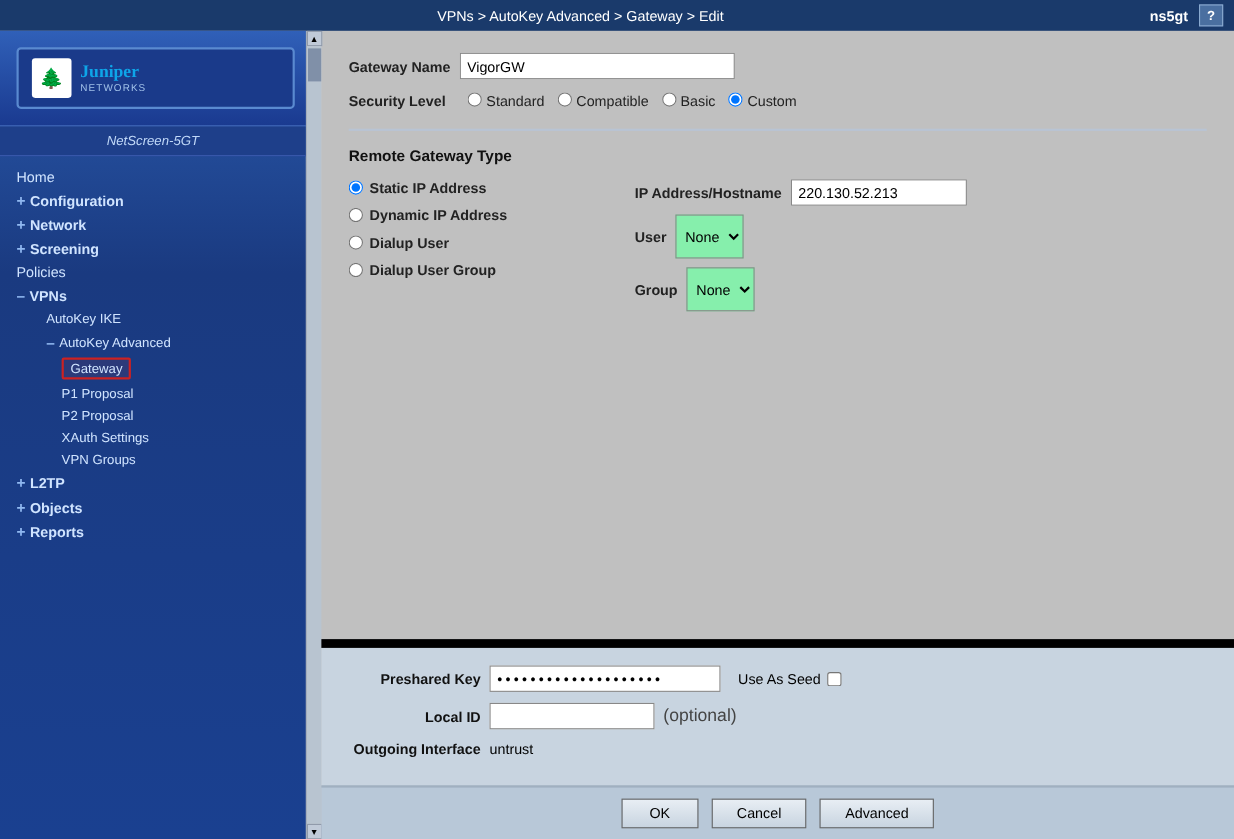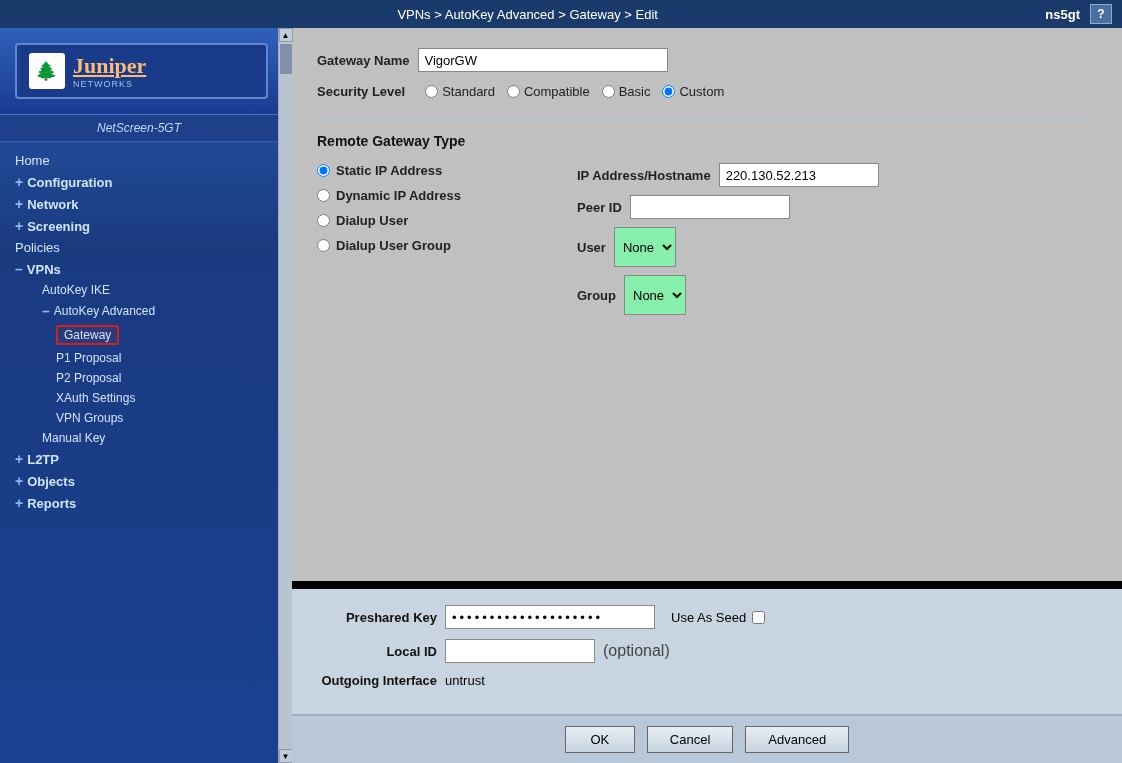--- a/index.html
+++ b/index.html
@@ -59,21 +59,21 @@
       align-items: center;
       gap: 8px;
     }
     .logo-icon {
       width: 36px; height: 36px;
       background: white;
       border-radius: 3px;
       display: flex; align-items: center; justify-content: center;
       font-size: 18px;
     }
-    .logo-text { color: #fdba74; font-size: 22px; font-weight: bold; font-family: serif; text-decoration: underline; }
+    .logo-text { color: #0ea5e9; font-size: 16px; font-weight: bold; font-family: serif; }
     .logo-sub { color: #a0c0e8; font-size: 9px; letter-spacing: 1px; }
 
     .device-name {
       text-align: center;
       color: #c0d8f8;
       font-style: italic;
       font-size: 12px;
       padding: 6px 0;
       border-bottom: 1px solid #3a5aad;
       background: #1e3f8a;
@@ -171,21 +171,21 @@
     }
     .gateway-name-input { width: 250px; }
 
     .security-row {
       display: flex;
       align-items: center;
       margin-bottom: 18px;
       flex-wrap: wrap;
       gap: 12px;
     }
-    .radio-group { display: flex; align-items: center; gap: 4px; }
+    .radio-group { display: flex; align-items: flex-start; gap: 4px; }
     .radio-label { font-size: 13px; color: #222; }
 
     
     .section-divider {
       background: #b8c4d4;
       height: 2px;
       margin: 8px 0 14px 0;
     }
 
     .section-title {
@@ -364,21 +364,20 @@
       </div>
 
       <div class="nav-item indent3">P1 Proposal</div>
 
       <div class="nav-item indent3">P2 Proposal</div>
 
       <div class="nav-item indent3">XAuth Settings</div>
 
       <div class="nav-item indent3">VPN Groups</div>
 
-      <div class="nav-item indent2">Manual Key</div>
 
       <div class="nav-item has-plus">
         <span class="plus-icon">+</span> L2TP
       </div>
 
 
       <div class="nav-item has-plus">
         <span class="plus-icon">+</span> Objects
       </div>
 
@@ -451,24 +450,20 @@
             </div>
           </div>
 
           <div class="right-fields">
 
             <div class="field-row">
               <span class="field-label">IP Address/Hostname</span>
               <input class="field-input" type="text" value="220.130.52.213" style="width: 160px;">
             </div>
 
-            <div class="field-row">
-              <span class="field-label">Peer ID</span>
-              <input class="field-input" type="text" value="" style="width: 160px;">
-            </div>
 
             <div class="field-row">
               <span class="field-label">User</span>
               <select class="field-select">
                 <option>None</option>
               </select>
             </div>
 
             <div class="field-row">
               <span class="field-label">Group</span>

